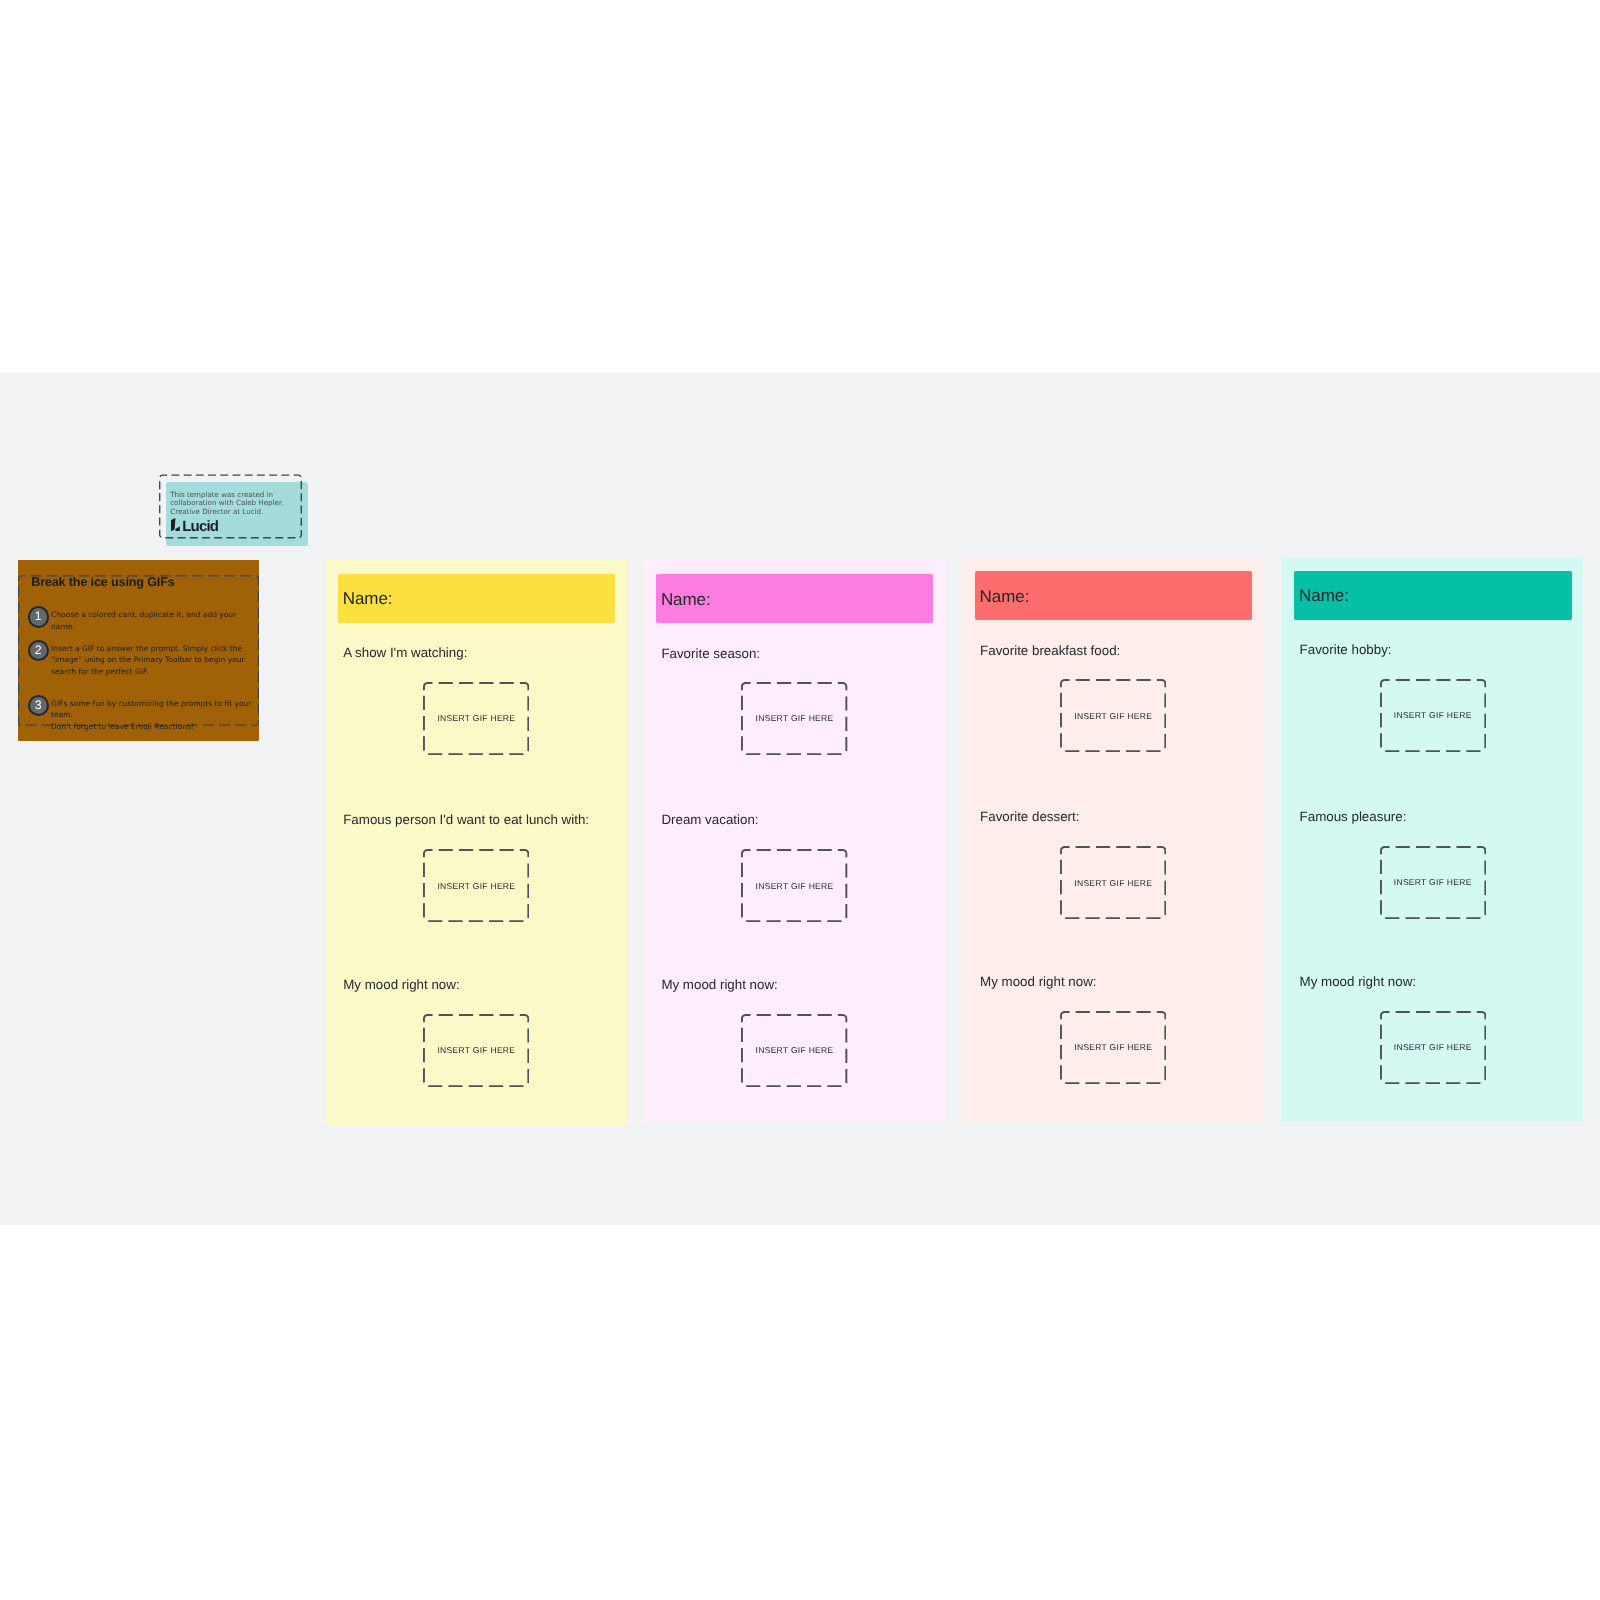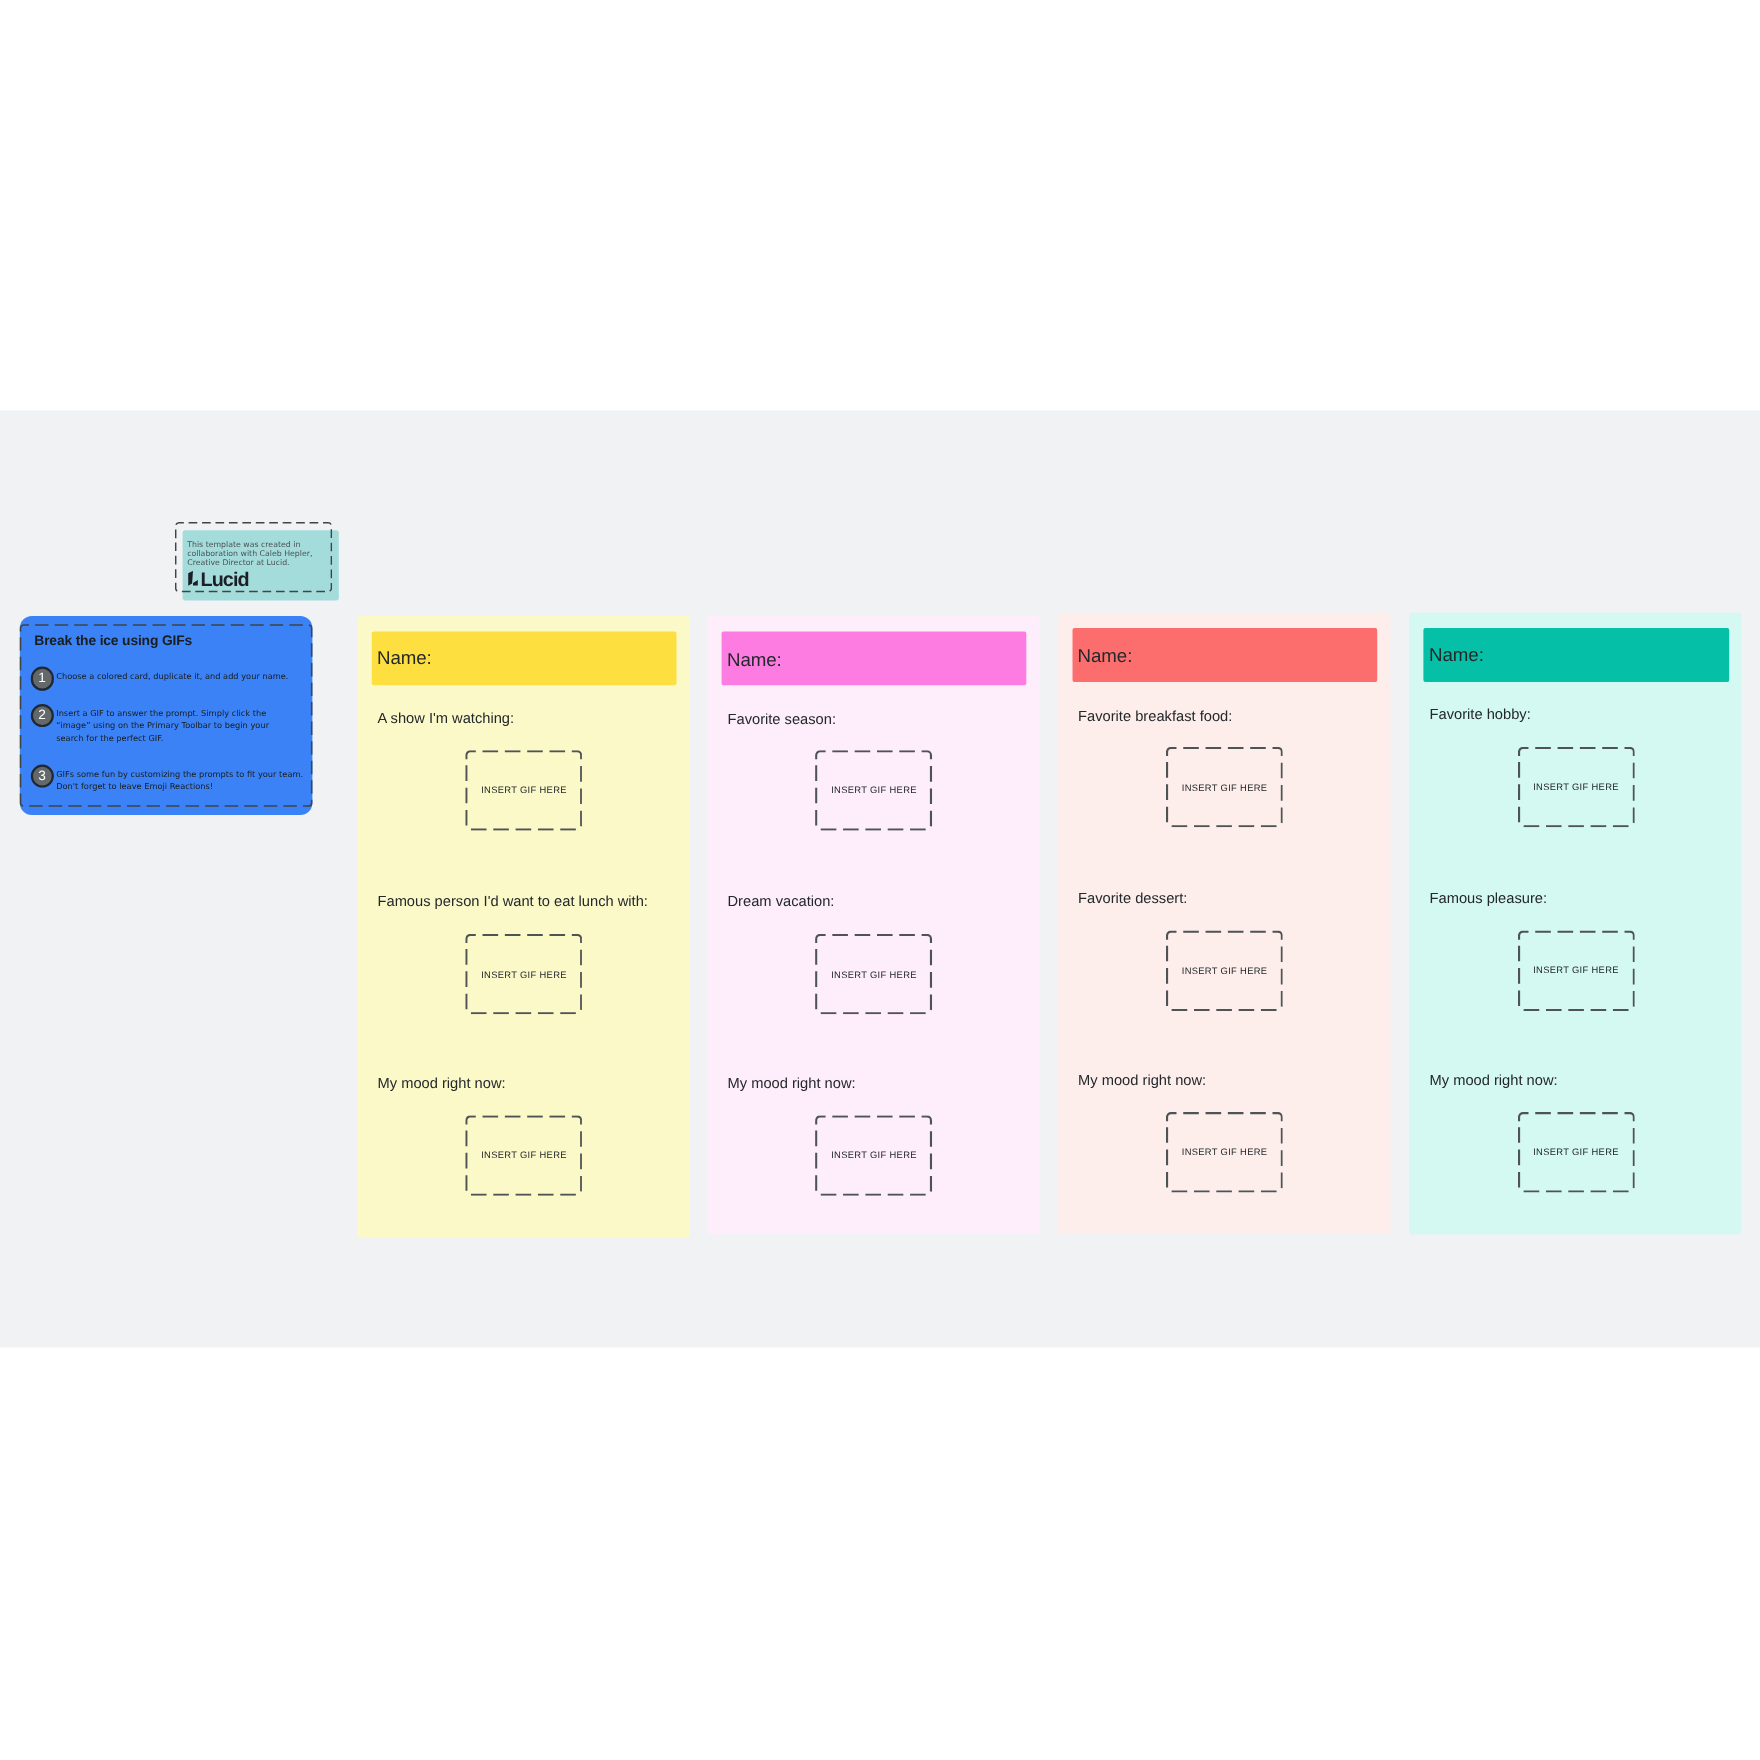--- a/index.html
+++ b/index.html
@@ -7,24 +7,24 @@
   body{width:1600px;height:1600px;overflow:hidden;font-family:"Liberation Sans",sans-serif;-webkit-font-smoothing:antialiased;text-rendering:geometricPrecision;}
   #root{position:relative;width:1600px;height:1600px;filter:opacity(1);}
   .canvas{position:absolute;left:0;top:373px;width:1600px;height:852px;background:#f1f2f4;}
 
   
   .attr-dash{position:absolute;left:159px;top:474px;width:143px;height:64.9px;box-sizing:border-box;z-index:3;}
   .attr-dash svg{position:absolute;left:0;top:0;width:100%;height:100%;}
   .attr-card{position:absolute;left:166px;top:481.7px;width:142px;height:64.1px;background:#a4dcdb;border-radius:2.5px;box-sizing:border-box;z-index:2;}
   .attr-text{position:absolute;left:4.2px;top:9.2px;font-size:7.1px;line-height:8.4px;color:#4b5154;font-family:"DejaVu Sans",sans-serif;}
   .lucid-row{position:absolute;left:5px;top:36.3px;display:flex;align-items:flex-end;}
-  .lucid-word{font-family:"Liberation Sans",sans-serif;font-size:18px;font-weight:bold;color:#1b2027;letter-spacing:-0.85px;margin-left:2.4px;line-height:0.82;position:relative;top:1.7px;}
+  .lucid-word{font-family:"Liberation Sans",sans-serif;font-size:15px;font-weight:bold;color:#1b2027;letter-spacing:-0.85px;margin-left:2.4px;line-height:0.82;position:relative;top:1.7px;}
 
   
-  .instr{position:absolute;left:18px;top:560px;width:266px;height:181px;background:#3b82f6;border-radius:11px;box-sizing:border-box;}
+  .instr{position:absolute;left:18px;top:560px;width:241px;height:181px;background:#a16207;border-radius:1px;box-sizing:border-box;}
   .dashbox{position:absolute;left:0;top:0;width:100%;height:100%;overflow:visible;pointer-events:none;}
   .instr-title{position:absolute;left:13.2px;top:14.8px;font-size:12.6px;font-weight:bold;color:#1a1d1f;letter-spacing:-0.15px;}
   .step{position:absolute;left:9.5px;display:flex;}
   .step-num{position:relative;width:21.6px;height:21.6px;border-radius:50%;background:#63686b;border:2.1px solid #212731;color:#fff;font-family:"Liberation Sans",sans-serif;font-size:12.4px;font-weight:normal;display:flex;align-items:center;justify-content:center;box-sizing:border-box;flex:0 0 21.6px;line-height:1;padding-bottom:0.3px;}
   .step-text{margin-left:2px;font-family:"DejaVu Sans",sans-serif;font-size:7.5px;line-height:11.6px;color:#1a1d1f;padding-top:3.3px;}
 
   
   .card{position:absolute;border-radius:2px;}
   .card-head{position:absolute;border-radius:1.8px;}
   .card-head .hl{position:absolute;font-family:"Liberation Sans",sans-serif;font-size:17px;color:#23282b;letter-spacing:-0.05px;line-height:1;}

